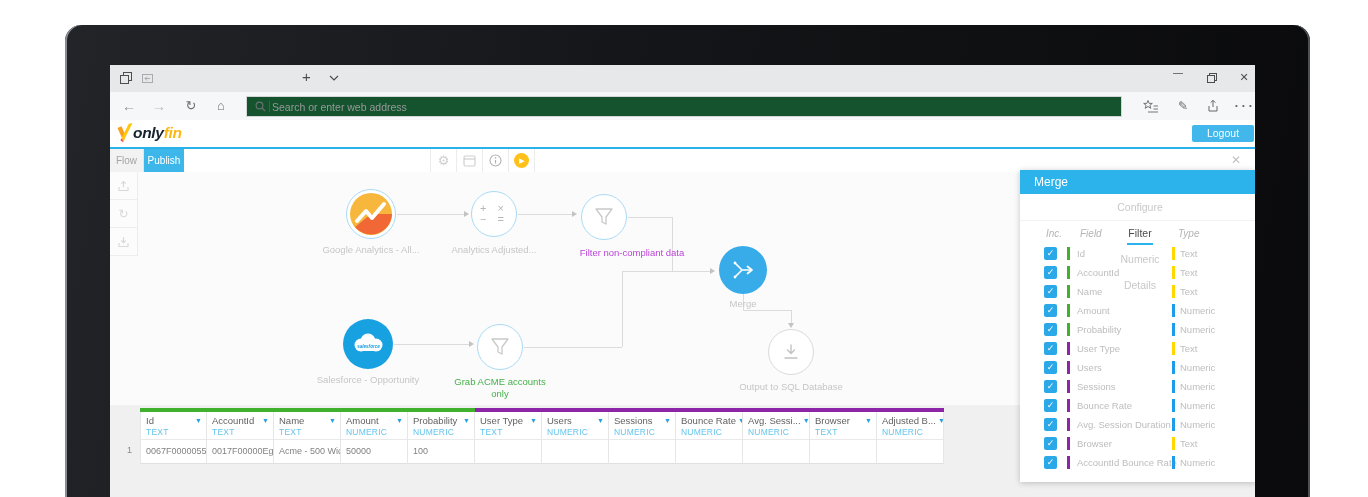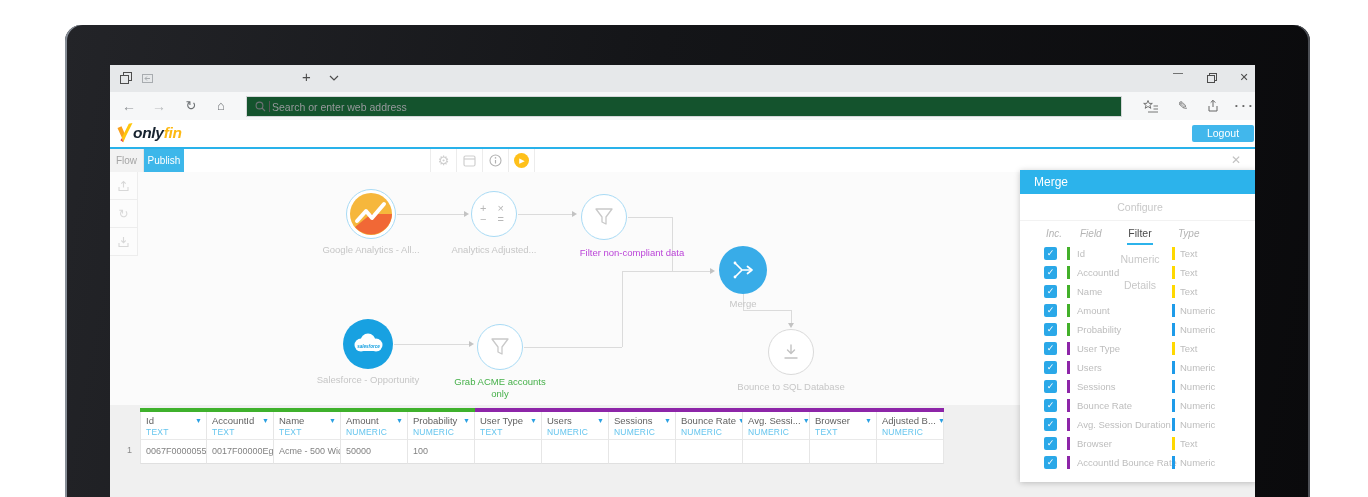--- a/index.html
+++ b/index.html
@@ -289,21 +289,21 @@
           </svg>
         </div>
         <div class="nlabel" style="left:578px;top:126px;">Merge</div>
 
         <div class="node ring-grey" style="left:658px;top:157px;width:46px;height:46px;">
           <svg width="24" height="24" viewBox="0 0 24 24">
             <path d="M12 5 V13 M8.5 10 L12 13.5 L15.5 10" fill="none" stroke="#c2c2c2" stroke-width="1.4" stroke-linecap="round" stroke-linejoin="round"></path>
             <path d="M6 18 H18" stroke="#c2c2c2" stroke-width="1.4" stroke-linecap="round"></path>
           </svg>
         </div>
-        <div class="nlabel" style="left:626px;top:209px;">Bounce to SQL Database</div>
+        <div class="nlabel" style="left:626px;top:209px;">Output to SQL Database</div>
 
         <div class="tablezone">
           <div class="rownum">1</div>
           <div class="dtable">
 
             <div class="col grp-green">
               <div class="colbar"></div>
               <div class="colhead">
                 <div class="colname">
                     <span>Id</span>

